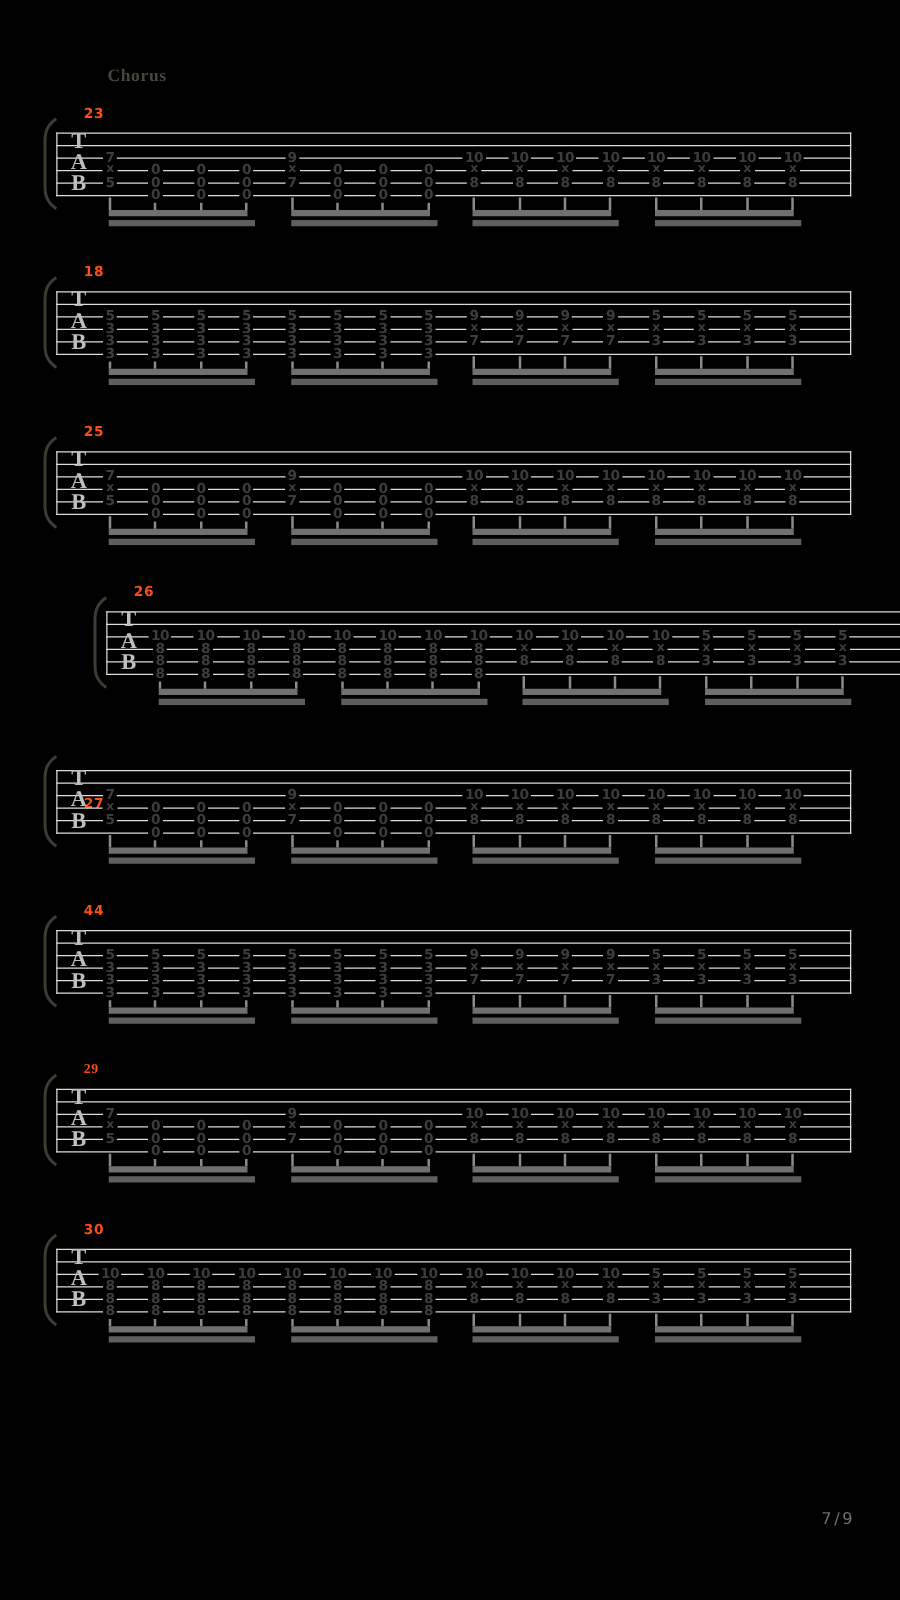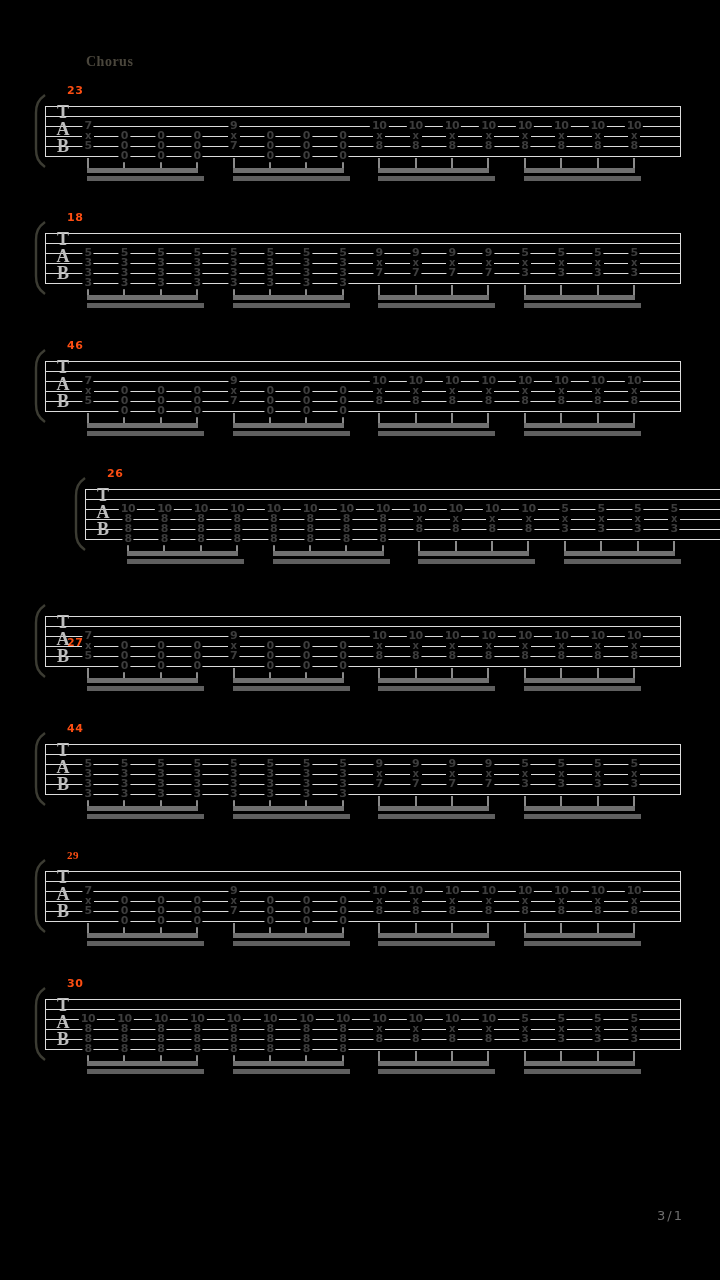--- a/index.html
+++ b/index.html
@@ -233,21 +233,21 @@
         <span class="fret dead" style="left: 597.6px; top: 60px;">x</span>
         <span class="fret" style="left: 597.6px; top: 70px;">3</span>
         <span class="fret" style="left: 634px; top: 50px;">5</span>
         <span class="fret dead" style="left: 634px; top: 60px;">x</span>
         <span class="fret" style="left: 634px; top: 70px;">3</span>
       </div>
       <div class="system" style="top: 331px;">
         <svg width="18" height="76" class="bracket" style="left: 30px; top: 17px;">
           <path d="M15 2 C8 7 6 12 6 20 L6 56 C6 64 8 69 15 74" fill="none" stroke="#3c3c33" stroke-width="2.4"></path>
         </svg>
-        <span class="mnum" style="left: 67px; top: 8px;">46</span>
+        <span class="mnum" style="left: 67px; top: 8px;">25</span>
         <div class="staff-line" style="left: 45px; width: 636px; top: 30px;"></div>
         <div class="staff-line" style="left: 45px; width: 636px; top: 40px;"></div>
         <div class="staff-line" style="left: 45px; width: 636px; top: 50px;"></div>
         <div class="staff-line" style="left: 45px; width: 636px; top: 60px;"></div>
         <div class="staff-line" style="left: 45px; width: 636px; top: 70px;"></div>
         <div class="staff-line" style="left: 45px; width: 636px; top: 80px;"></div>
         <div class="barline" style="left: 45px; top: 30px; height: 51px;"></div>
         <div class="barline" style="left: 680px; top: 30px; height: 51px;"></div>
         <div class="clef" style="left: 52px; top: 28px; width: 22px;">
           <span>T</span>
@@ -800,14 +800,14 @@
         <span class="fret dead" style="left: 561.2px; top: 60px;">x</span>
         <span class="fret" style="left: 561.2px; top: 70px;">3</span>
         <span class="fret" style="left: 597.6px; top: 50px;">5</span>
         <span class="fret dead" style="left: 597.6px; top: 60px;">x</span>
         <span class="fret" style="left: 597.6px; top: 70px;">3</span>
         <span class="fret" style="left: 634px; top: 50px;">5</span>
         <span class="fret dead" style="left: 634px; top: 60px;">x</span>
         <span class="fret" style="left: 634px; top: 70px;">3</span>
       </div>
     </div>
-  <div class="page-indicator">3/1</div>
+  <div class="page-indicator">7/9</div>
 </div>
 
 </body></html>

